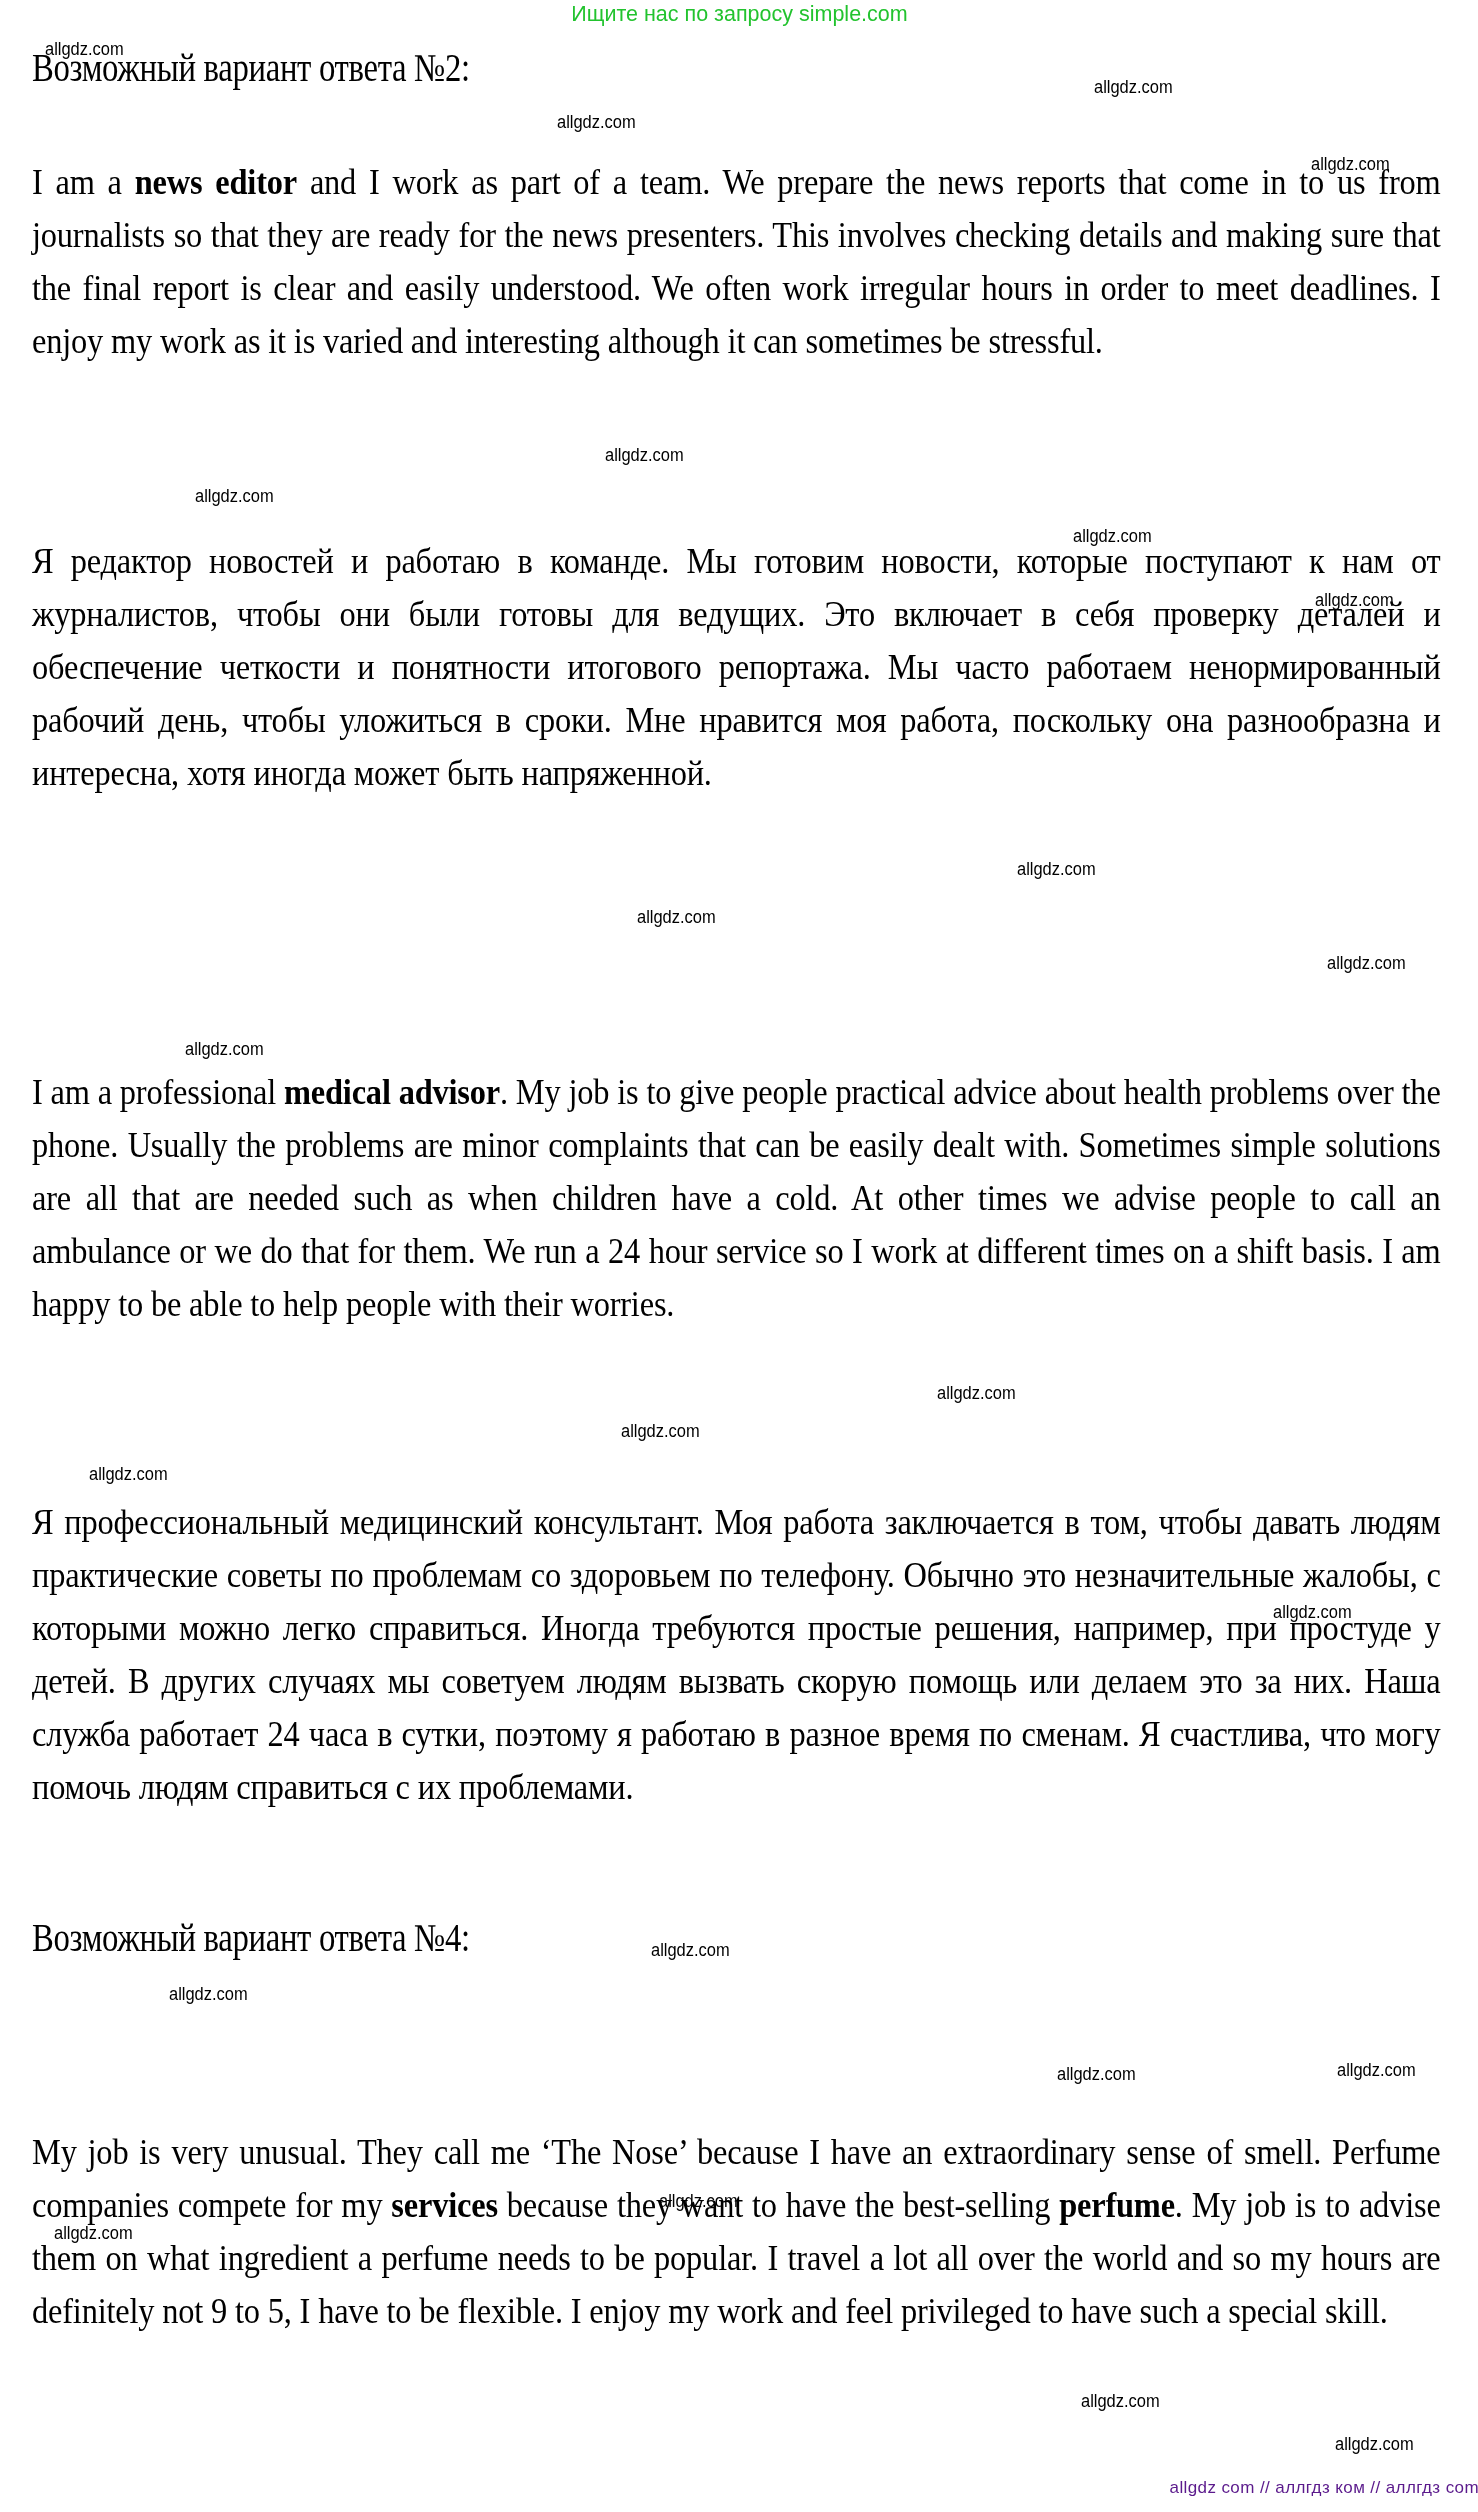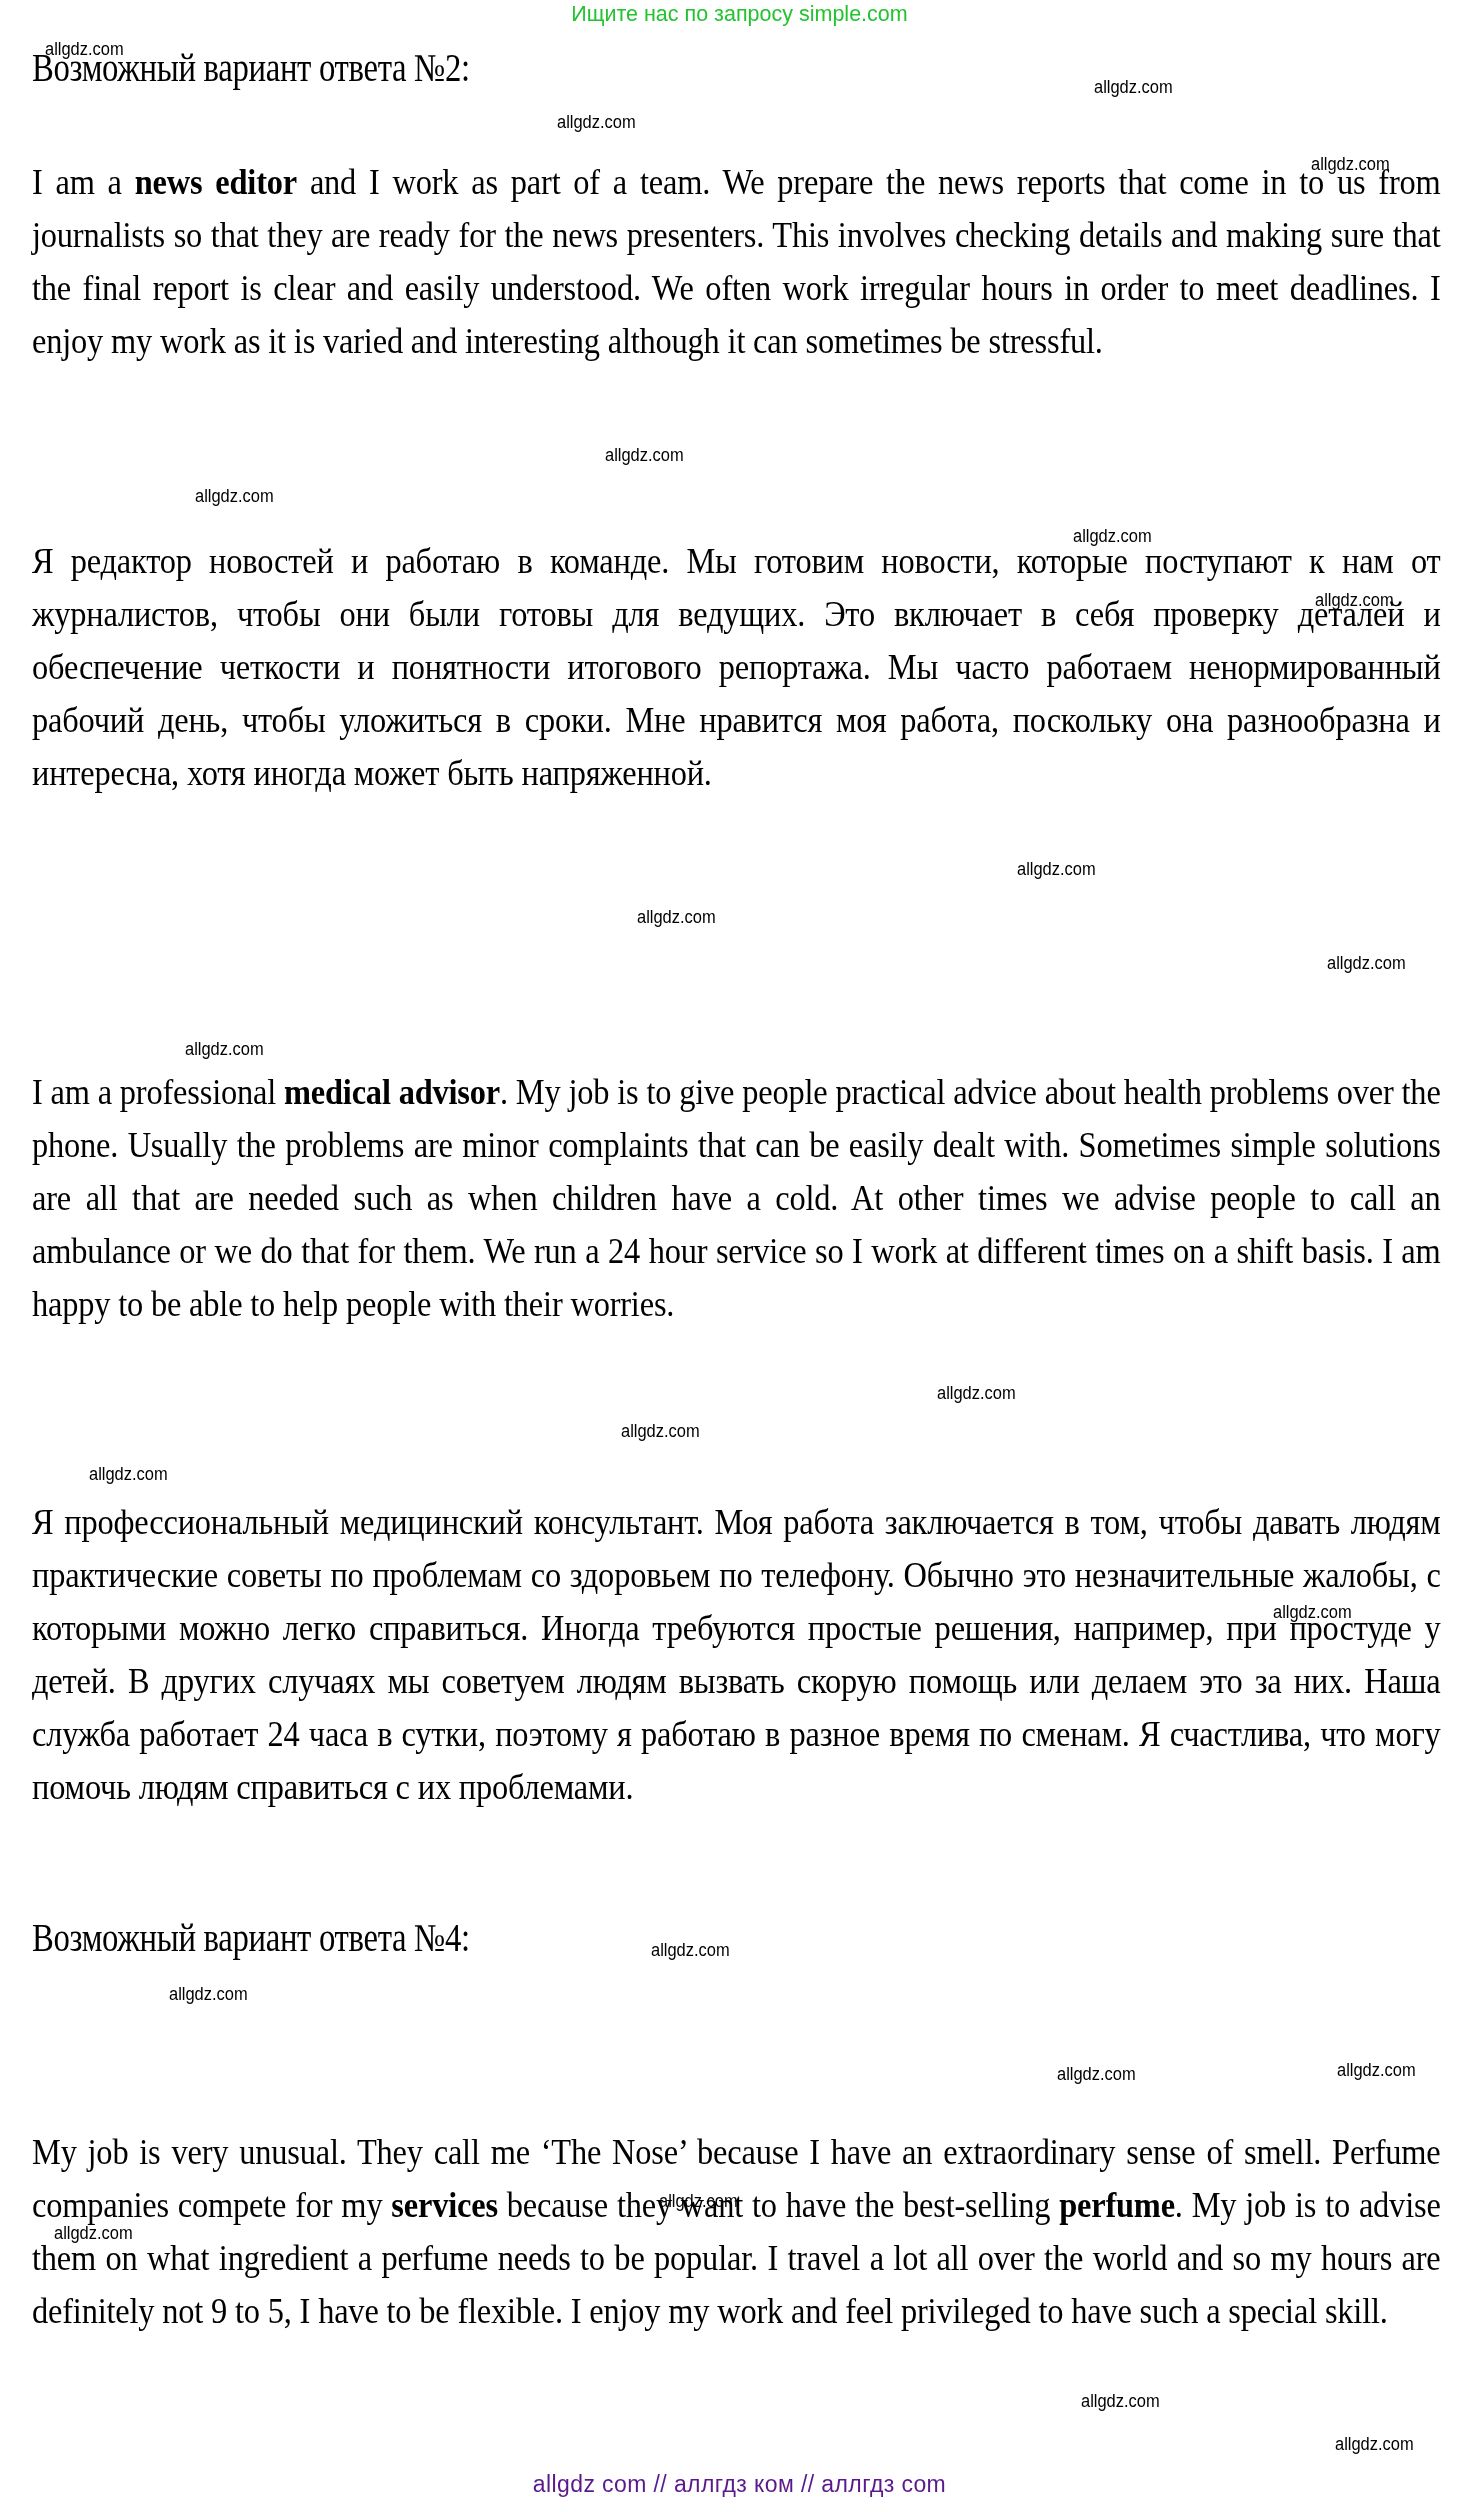--- a/index.html
+++ b/index.html
@@ -66,23 +66,23 @@
 
   
   .blk { position: absolute; }
 
   
   .footer {
     position: absolute;
     left: 0;
     bottom: 14.3px;
     width: 100%;
-    text-align: center;
+    text-align: right;
     font-family: "Liberation Sans", "DejaVu Sans", sans-serif;
-    font-size: 23px;
+    font-size: 17px;
     font-weight: 400;
     white-space: nowrap;
     letter-spacing: 0.4px;
   }
 
   
   .wm {
     position: absolute;
     font-family: "Liberation Sans", "DejaVu Sans", sans-serif;
     font-size: 18.3px;

